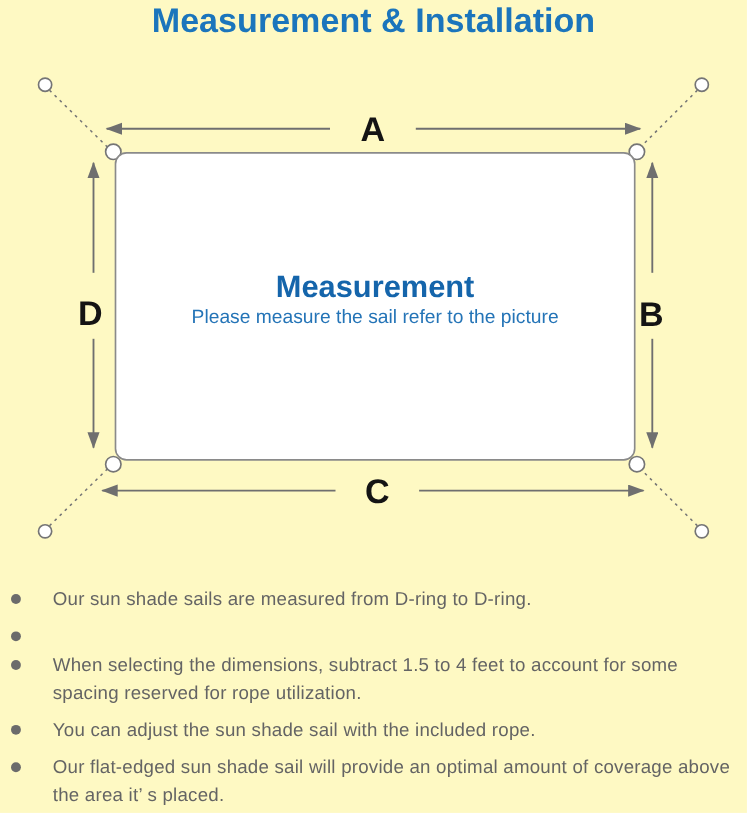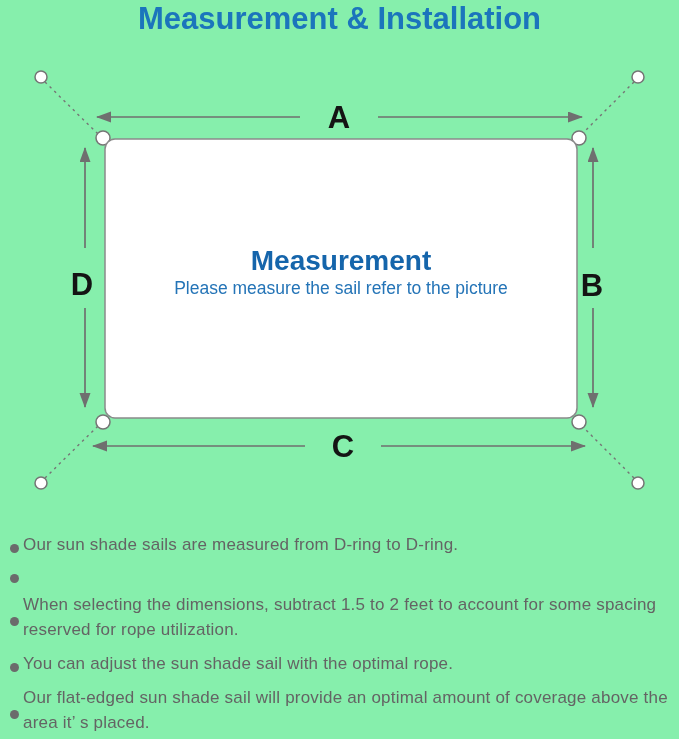--- a/index.html
+++ b/index.html
@@ -1,20 +1,20 @@
 <!DOCTYPE html>
 <html><head>
 <meta charset="utf-8">
 <style>
   html, body { margin: 0; padding: 0; background: #ffffff; }
   .page {
     position: relative;
     width: 679px;
     height: 739px;
-    background: #86efac;
+    background: #fef9c3;
     font-family: "Liberation Sans", sans-serif;
     overflow: hidden;
   }
   .page-title {
     position: absolute;
     top: 0; left: 0; right: 0;
     margin: 0;
     padding-top: 1px;
     text-align: center;
     font-size: 31px;
@@ -48,22 +48,22 @@
   .notes {
     position: absolute;
     top: 522px;
     left: 0; right: 0;
     margin: 0;
     padding: 10px 4px 0 10px;
     list-style: none;
   }
   .note {
     display: flex;
-    align-items: center;
-    gap: 4px;
+    align-items: flex-start;
+    gap: 29px;
     margin-bottom: 9px;
     font-size: 17px;
     line-height: 25px;
     letter-spacing: 0.2px;
     color: #646464;
   }
   .bullet {
     flex: 0 0 9px;
     width: 9px; height: 9px;
     margin-top: 8px;
@@ -126,25 +126,25 @@
   <ul class="notes">
     <li class="note">
       <span class="bullet"></span>
       <span>Our sun shade sails are measured from D-ring to D-ring.</span>
     </li>
     <li class="note">
       <span class="bullet"></span>
     </li>
     <li class="note">
       <span class="bullet"></span>
-      <span>When selecting the dimensions, subtract 1.5 to 2 feet to account for some spacing reserved for rope utilization.</span>
+      <span>When selecting the dimensions, subtract 1.5 to 4 feet to account for some spacing reserved for rope utilization.</span>
     </li>
     <li class="note">
       <span class="bullet"></span>
-      <span>You can adjust the sun shade sail with the optimal rope.</span>
+      <span>You can adjust the sun shade sail with the included rope.</span>
     </li>
     <li class="note">
       <span class="bullet"></span>
       <span>Our flat-edged sun shade sail will provide an optimal amount of coverage above the area it’ s placed.</span>
     </li>
   </ul>
 
 </div>
 
 </body></html>

